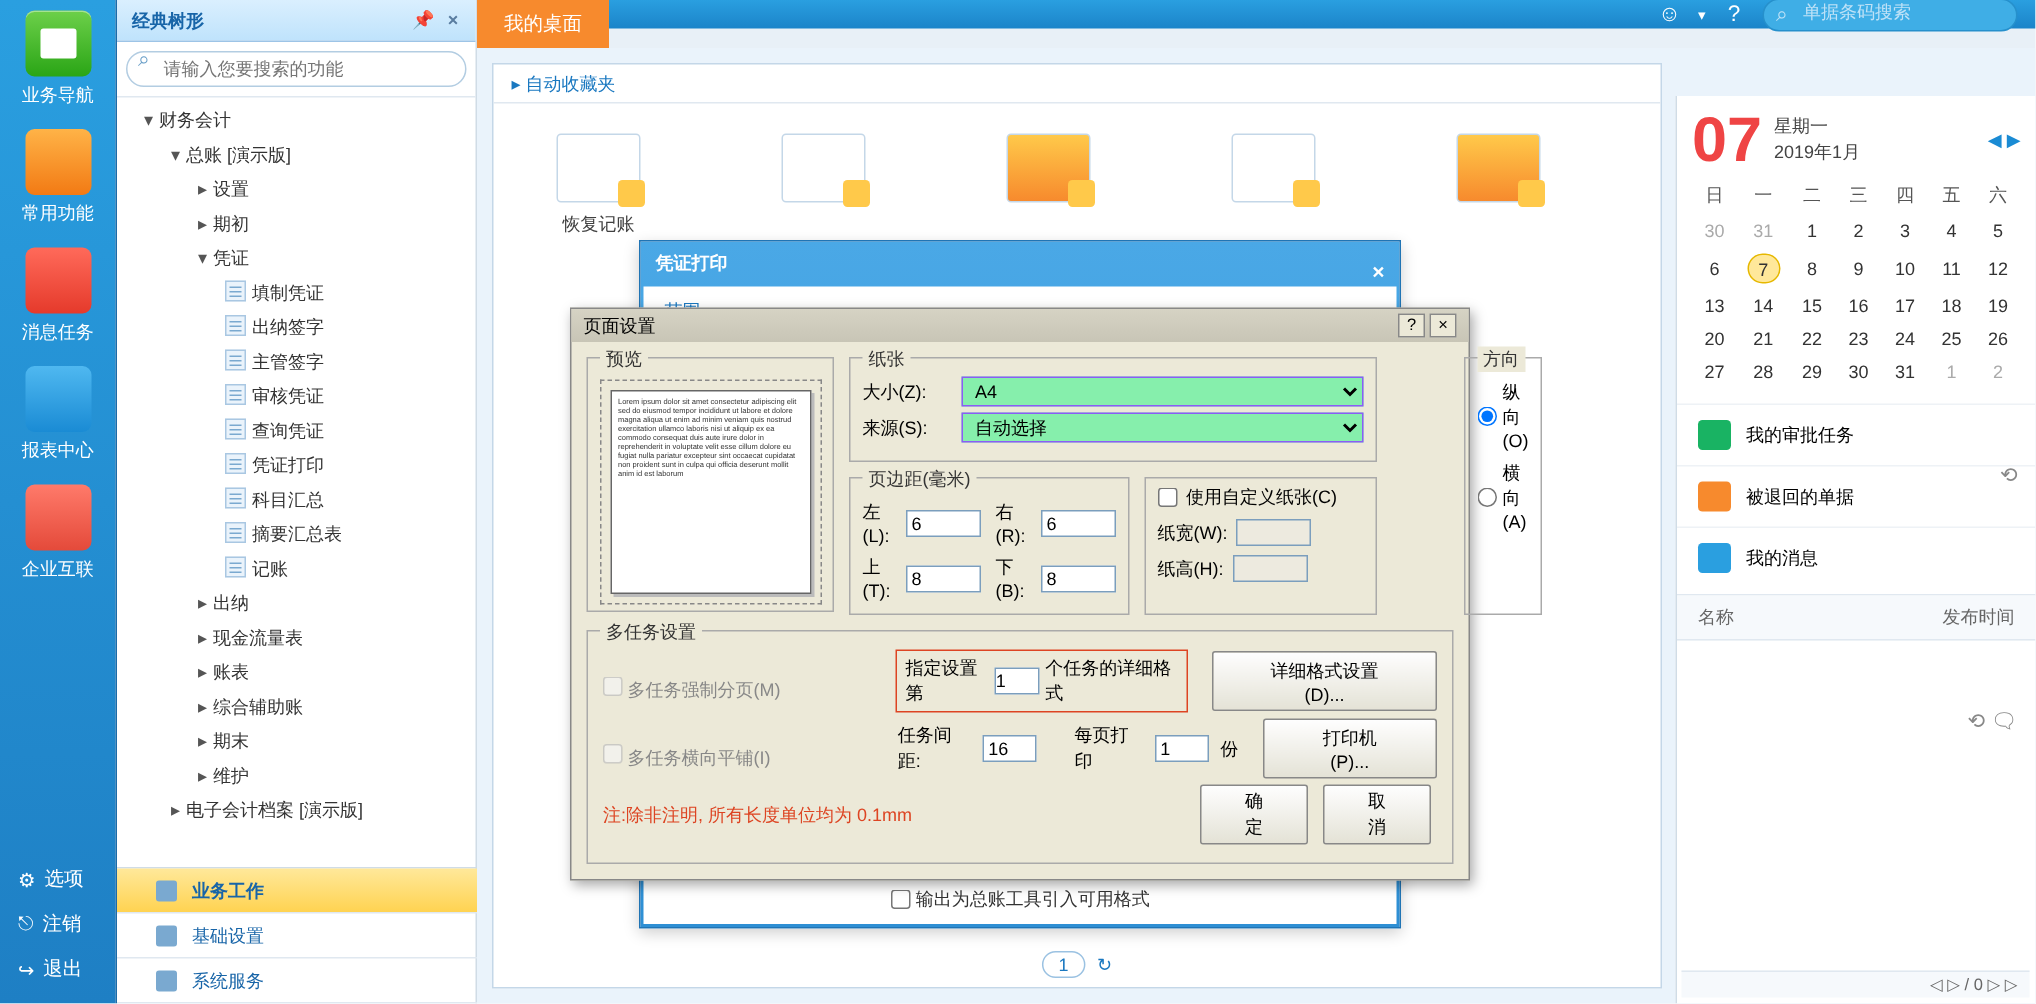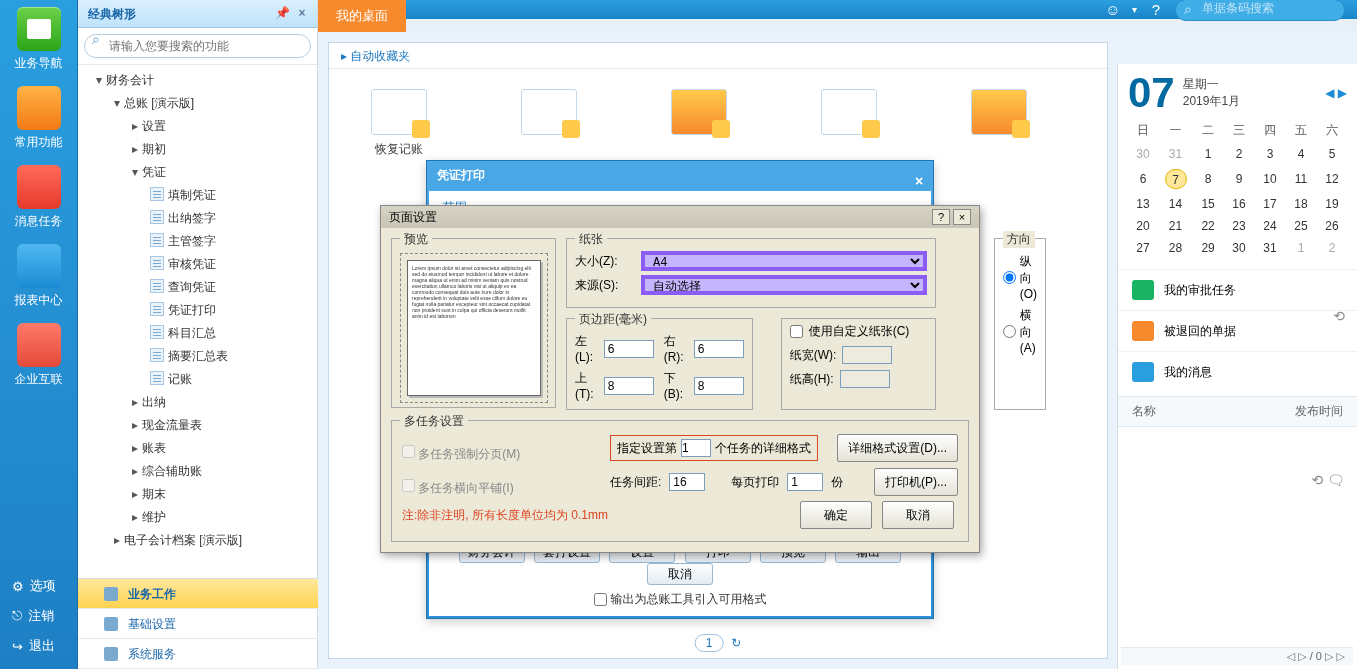--- a/index.html
+++ b/index.html
@@ -57,21 +57,21 @@
 .auto-fav::before { content: "▸ "; color:#1a78c0; }
 
 .desktop-icons { display: flex; gap: 70px; padding: 20px 30px; }
 .dicon { text-align: center; width: 80px; color:#404040; font-size:12px; }
 .dicon .dbox { width:56px; height:46px; margin:0 auto 6px; background:#fff; border:1px solid #c4d7e8; border-radius:3px; position:relative; }
 .dicon .dbox::after { content:""; position:absolute; right:-4px; bottom:-4px; width:18px; height:18px; background:#ffc94a; border-radius:3px; }
 
 
 .right-panel { position:absolute; right:0; top:32px; width:240px; height:calc(100% - 32px); background:#fff; border-left:1px solid #d0dce6; }
 .cal-head { display:flex; align-items:center; padding:8px 10px 4px; }
-.cal-day { font-size:42px; font-weight:bold; color:#0369a1; line-height:1; }
+.cal-day { font-size:42px; font-weight:bold; color:#ef4444; line-height:1; }
 .cal-date { margin-left:8px; color:#444; font-size:12px; }
 .cal-nav { margin-left:auto; color:#1a8bd4; font-size:12px; }
 .calendar { width: 220px; margin: 0 auto; border-collapse: collapse; font-size:12px; }
 .calendar th { color:#555; padding:4px; font-weight:normal; }
 .calendar td { text-align:center; padding:4px 0; color:#333; cursor:pointer; }
 .calendar td.dim { color:#aaa; }
 .calendar td.today span { display:inline-block; width:22px; height:20px; line-height:20px; background:#ffe89a; border:1px solid #e6b800; border-radius:10px; }
 .task-item { display:flex; align-items:center; gap:10px; padding:10px 14px; border-top:1px solid #eef2f6; cursor:pointer; }
 .task-item .ti-ico { width:22px; height:20px; border-radius:3px; }
 .ti-green { background:#19b363; }
@@ -96,35 +96,35 @@
 .dlg-setup-body { padding:10px; }
 .gbox { border:1px solid #aaa; padding:8px; position:relative; }
 .gbox-title { position:absolute; top:-8px; left:8px; background:#ece9d8; padding:0 4px; color:#333; }
 .row1 { display:flex; gap:10px; }
 .preview-box { width:165px; height:170px; }
 .preview-inner { border:1px dashed #888; width:148px; height:150px; margin-top:6px; padding:6px; }
 .preview-page { width:100%; height:100%; background:#fff; border:1px solid #666; box-shadow:2px 2px 0 #bbb; padding:4px; font-size:5px; line-height:6px; color:#333; overflow:hidden; }
 .paper-box { flex:1; }
 .paper-row { display:flex; align-items:center; margin:4px 0; gap:6px; }
 .paper-row label { width:60px; }
-.sel { flex:1; height:20px; border:4px solid #8b5cf6; background:#c4b5fd; padding:0 4px; font-size:12px;font-family:Liberation Mono, monospace; }
+.sel { flex:1; height:20px; border:1px solid #8b5cf6; background:#86efac; padding:0 4px; font-size:12px; }
 .orient-box { width:105px;margin-left:48px; }
 .radio-row { display:flex; align-items:center; gap:4px; margin:6px 0; }
 .margin-box { flex:1; }
 .margin-grid { display:grid; grid-template-columns:auto 50px auto 50px; gap:6px 10px; align-items:center; }
 .txt { height:18px; border:1px solid #7b9ebd; padding:0 3px; font-size:12px; width:50px; }
 .custom-box { width:155px; }
 .custom-row { display:flex; align-items:center; gap:6px; margin:6px 0; }
 .multitask { border:1px solid #aaa; padding:8px 10px; margin-top:10px; position:relative; }
 .mt-row { display:flex; align-items:center; gap:8px; margin:4px 0; }
 .mt-left { width:200px;margin-top:12px; }
 .chk { width:13px; height:13px; }
 .disabled { color:#888; }
 .red-note { color:#d42; font-size:12px; }
-.btn { height:28px; padding:0 10px; background:linear-gradient(180deg,#fefefe,#e4e2d6); border:1px solid #888; border-radius:2px; font-size:12px; cursor:pointer; }
+.btn { height:40px; padding:0 28px; background:linear-gradient(180deg,#fefefe,#e4e2d6); border:1px solid #888; border-radius:2px; font-size:12px; cursor:pointer; }
 .red-frame { border:1px solid #d42; padding:3px 6px; display:inline-flex; align-items:center; gap:4px; }
 .spin { width:30px; height:18px; border:1px solid #7b9ebd; font-size:12px; }
 .btm-btns { display:flex; justify-content:flex-end; gap:10px; margin-top:8px; padding:0 4px; }
 .btm-btns .btn { width:72px; }
 
 .pagination { position:absolute; left:50%; bottom:6px; transform:translateX(-50%); display:flex; align-items:center; gap:8px; color:#1a78c0; font-size:12px; }
 .pg-pill { background:#fff; border:1px solid #9bc2e2; border-radius:10px; padding:0 10px; height:18px; line-height:16px; }
 .right-status { position:absolute; right:4px; bottom:4px; font-size:11px; color:#666; background:#f6f9fc; padding:2px 8px; border-top:1px solid #e0e8f0; width:232px; text-align:right; }
 .right-icons-ref { position:absolute; right:12px; top:244px; color:#888; font-size:14px; cursor:pointer; }
 .right-icons-ref2 { position:absolute; right:12px; top:408px; color:#888; font-size:14px; cursor:pointer; }
@@ -369,21 +369,21 @@
           <span class="gbox-title">纸张</span>
           <div class="paper-row">
               <label>大小(Z):</label>
               <select class="sel"><option>A4</option></select>
             </div>
           <div class="paper-row">
               <label>来源(S):</label>
               <select class="sel"><option>自动选择</option></select>
             </div>
         </div>
-        <div style="display:flex; gap:28px; flex:1">
+        <div style="display:flex; gap:10px; flex:1">
           <div class="gbox margin-box">
             <span class="gbox-title">页边距(毫米)</span>
             <div class="margin-grid" style="margin-top:6px">
               <span>左(L):</span>
                 <input class="txt" value="6" style="">
               <span>右(R):</span>
                 <input class="txt" value="6" style="">
               <span>上(T):</span>
                 <input class="txt" value="8" style="">
               <span>下(B):</span>

